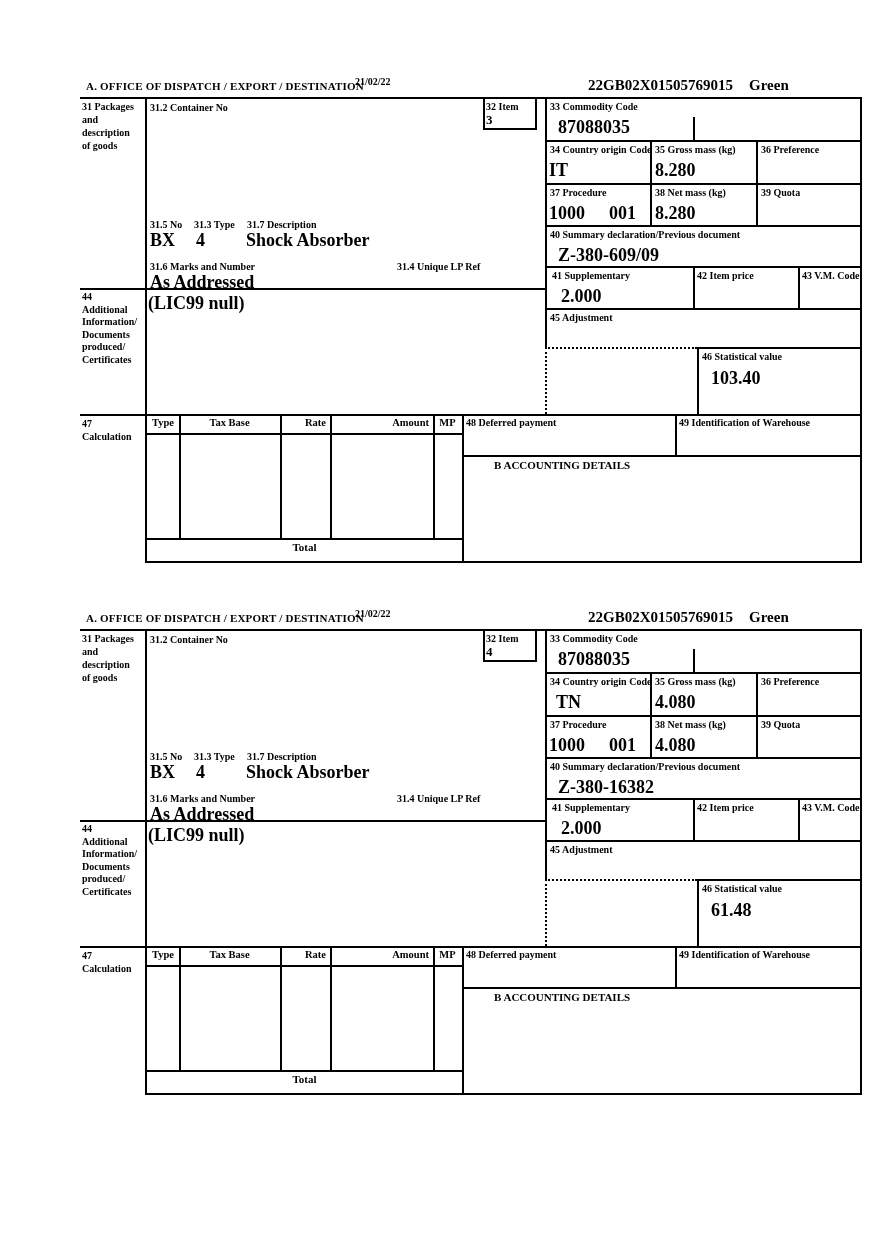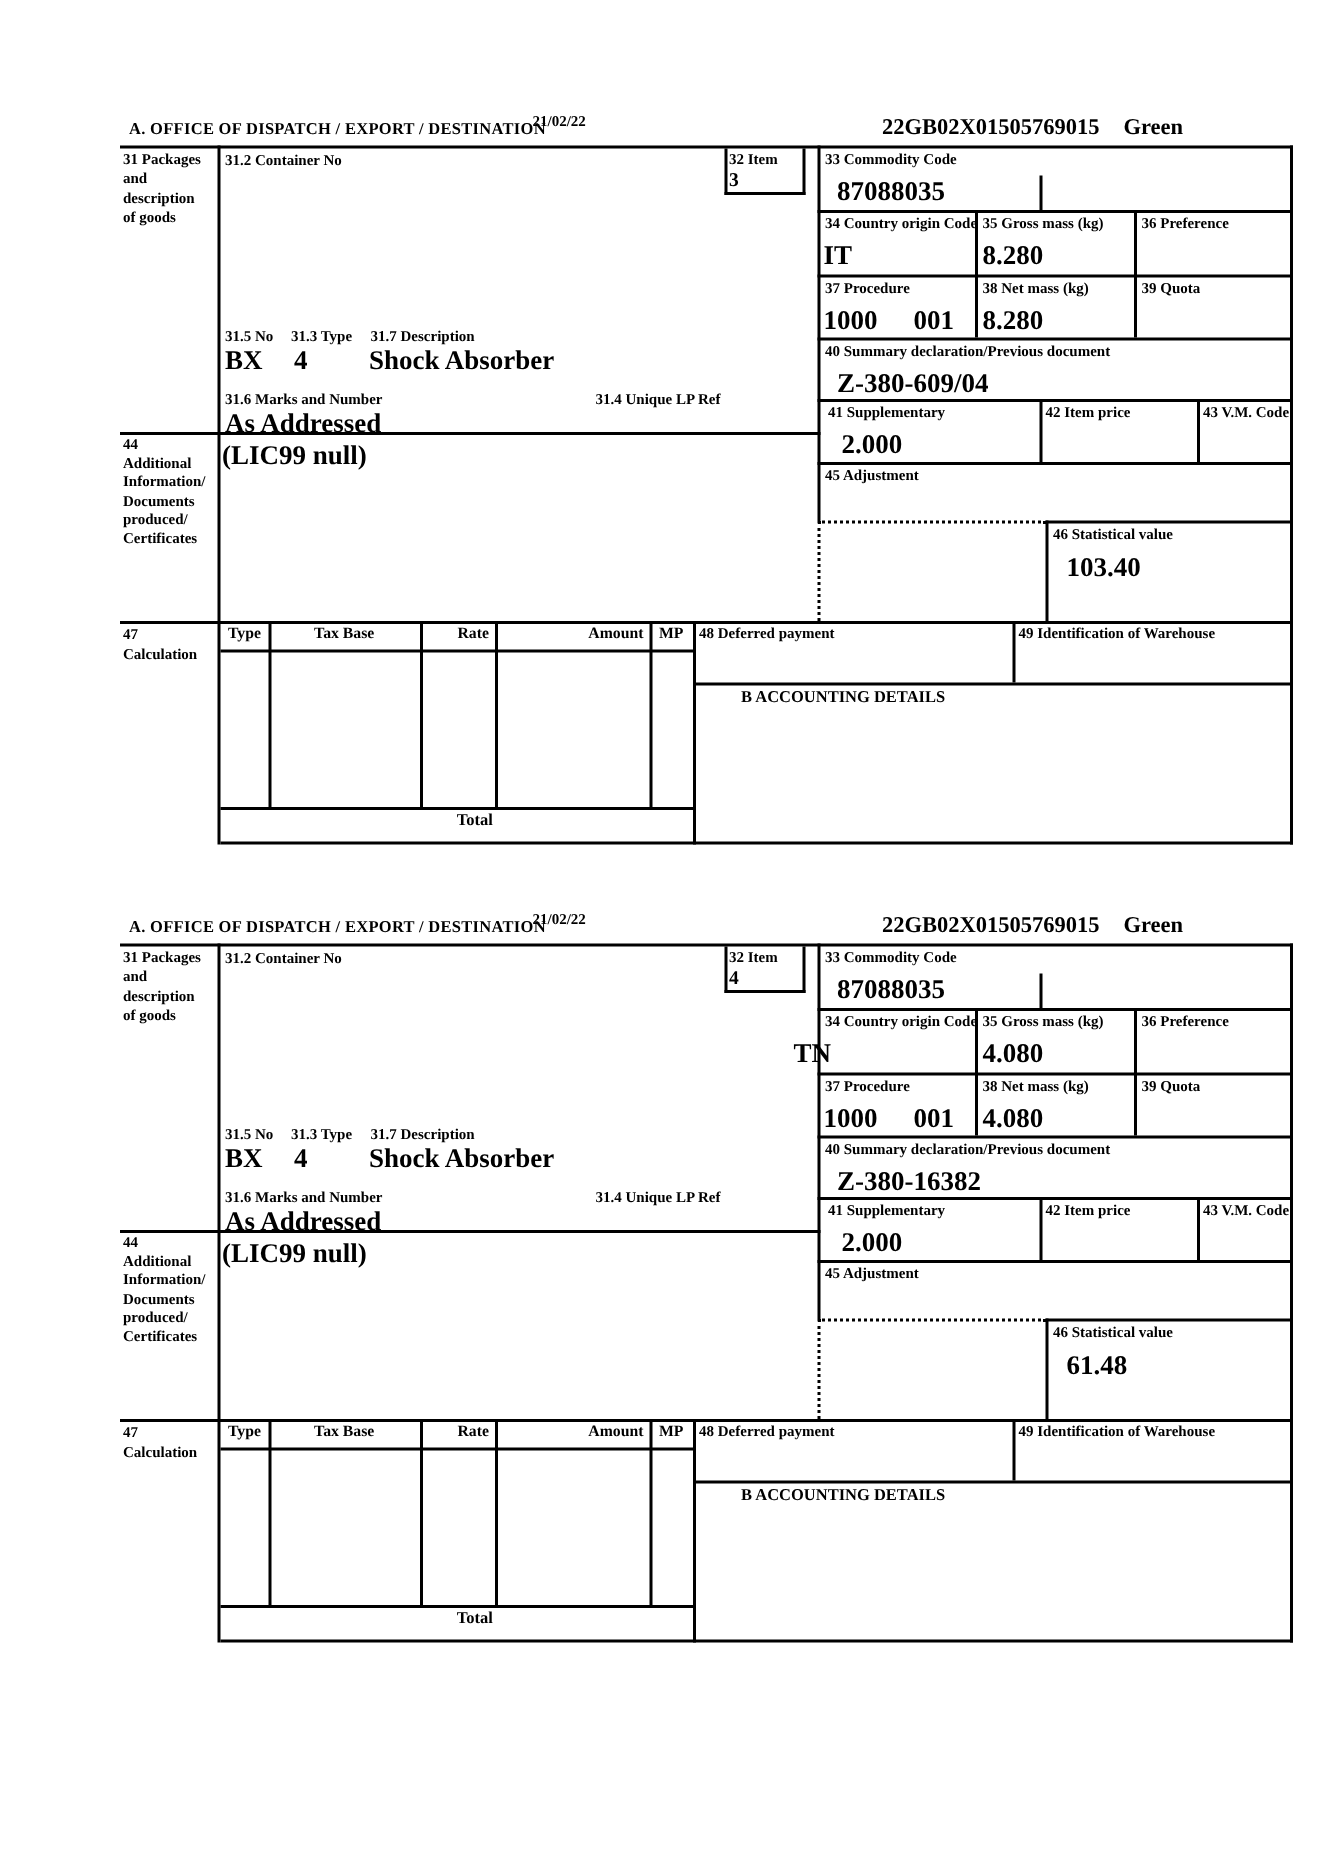--- a/index.html
+++ b/index.html
@@ -22,21 +22,21 @@
   .val-sm { position:absolute; font-size:13px; font-weight:bold; white-space:nowrap; }
   .lblblock { position:absolute; font-size:10px; font-weight:bold; line-height:13px; }
   .lblblock span { display:block; }
   .lblblock.tight { line-height:12.5px; }
   .itembox { position:absolute; left:403px; top:2px; width:50px; height:29px;
     border:2px solid #000; border-top:none; }
   .thead { position:absolute; font-size:10.5px; font-weight:bold; top:320px; }
   .t-c { text-align:center; }
   .t-r { text-align:right; }
   .acct { position:absolute; font-size:11px; font-weight:bold; white-space:nowrap;margin-left:28px; }
-  .total { position:absolute; font-size:11px; font-weight:bold; text-align:center;padding-left:12px; }
+  .total { position:absolute; font-size:11px; font-weight:bold; text-align:center; }
 </style>
 </head>
 <body>
 
 <div class="fb" style="top:75px;">
   <div class="abs hdr-label" style="left:86px; top:5px;">A.  OFFICE OF DISPATCH / EXPORT / DESTINATION</div>
   <div class="abs hdr-date" style="left:355px; top:1px;">21/02/22</div>
   <div class="abs hdr-mrn" style="left:588px; top:2px;"><span>22GB02X01505769015</span><span class="route">Green</span></div>
 
   <div class="form">
@@ -113,21 +113,21 @@
     <div class="lbl" style="left:575px; top:47px;">35 Gross mass (kg)</div>
     <div class="val" style="left:575px; top:63px;">8.280</div>
     <div class="lbl" style="left:681px; top:47px;">36 Preference</div>
     <div class="lbl" style="left:470px; top:90px;">37 Procedure</div>
     <div class="val" style="left:469px; top:106px;">1000</div>
     <div class="val" style="left:529px; top:106px;">001</div>
     <div class="lbl" style="left:575px; top:90px;">38 Net mass (kg)</div>
     <div class="val" style="left:575px; top:106px;">8.280</div>
     <div class="lbl" style="left:681px; top:90px;">39 Quota</div>
     <div class="lbl" style="left:470px; top:132px;">40 Summary declaration/Previous document</div>
-    <div class="val" style="left:478px; top:148px;">Z-380-609/04</div>
+    <div class="val" style="left:478px; top:148px;">Z-380-609/09</div>
     <div class="lbl" style="left:472px; top:173px;">41 Supplementary</div>
     <div class="val" style="left:481px; top:189px;">2.000</div>
     <div class="lbl" style="left:617px; top:173px;">42 Item price</div>
     <div class="lbl" style="left:722px; top:173px;">43 V.M. Code</div>
     <div class="lbl" style="left:470px; top:215px;">45 Adjustment</div>
     <div class="lbl" style="left:622px; top:254px;">46 Statistical value</div>
     <div class="val" style="left:631px; top:271px;">103.40</div>
 
     <div class="lbl" style="left:386px; top:320px;">48 Deferred payment</div>
     <div class="lbl" style="left:599px; top:320px;">49 Identification of Warehouse</div>
@@ -209,21 +209,21 @@
     <div class="val" style="left:116px; top:133px;">4</div>
     <div class="val" style="left:166px; top:133px;">Shock Absorber</div>
     <div class="lbl" style="left:70px; top:164px;">31.6 Marks and Number</div>
     <div class="lbl" style="left:317px; top:164px;">31.4 Unique LP Ref</div>
     <div class="val" style="left:70px; top:175px;">As Addressed</div>
     <div class="val" style="left:68px; top:196px;">(LIC99 null)</div>
 
     <div class="lbl" style="left:470px; top:4px;">33 Commodity Code</div>
     <div class="val" style="left:478px; top:20px;">87088035</div>
     <div class="lbl" style="left:470px; top:47px;">34 Country origin Code</div>
-    <div class="val" style="left:449px; top:63px;">TN</div>
+    <div class="val" style="left:476px; top:63px;">TN</div>
     <div class="lbl" style="left:575px; top:47px;">35 Gross mass (kg)</div>
     <div class="val" style="left:575px; top:63px;">4.080</div>
     <div class="lbl" style="left:681px; top:47px;">36 Preference</div>
     <div class="lbl" style="left:470px; top:90px;">37 Procedure</div>
     <div class="val" style="left:469px; top:106px;">1000</div>
     <div class="val" style="left:529px; top:106px;">001</div>
     <div class="lbl" style="left:575px; top:90px;">38 Net mass (kg)</div>
     <div class="val" style="left:575px; top:106px;">4.080</div>
     <div class="lbl" style="left:681px; top:90px;">39 Quota</div>
     <div class="lbl" style="left:470px; top:132px;">40 Summary declaration/Previous document</div>

